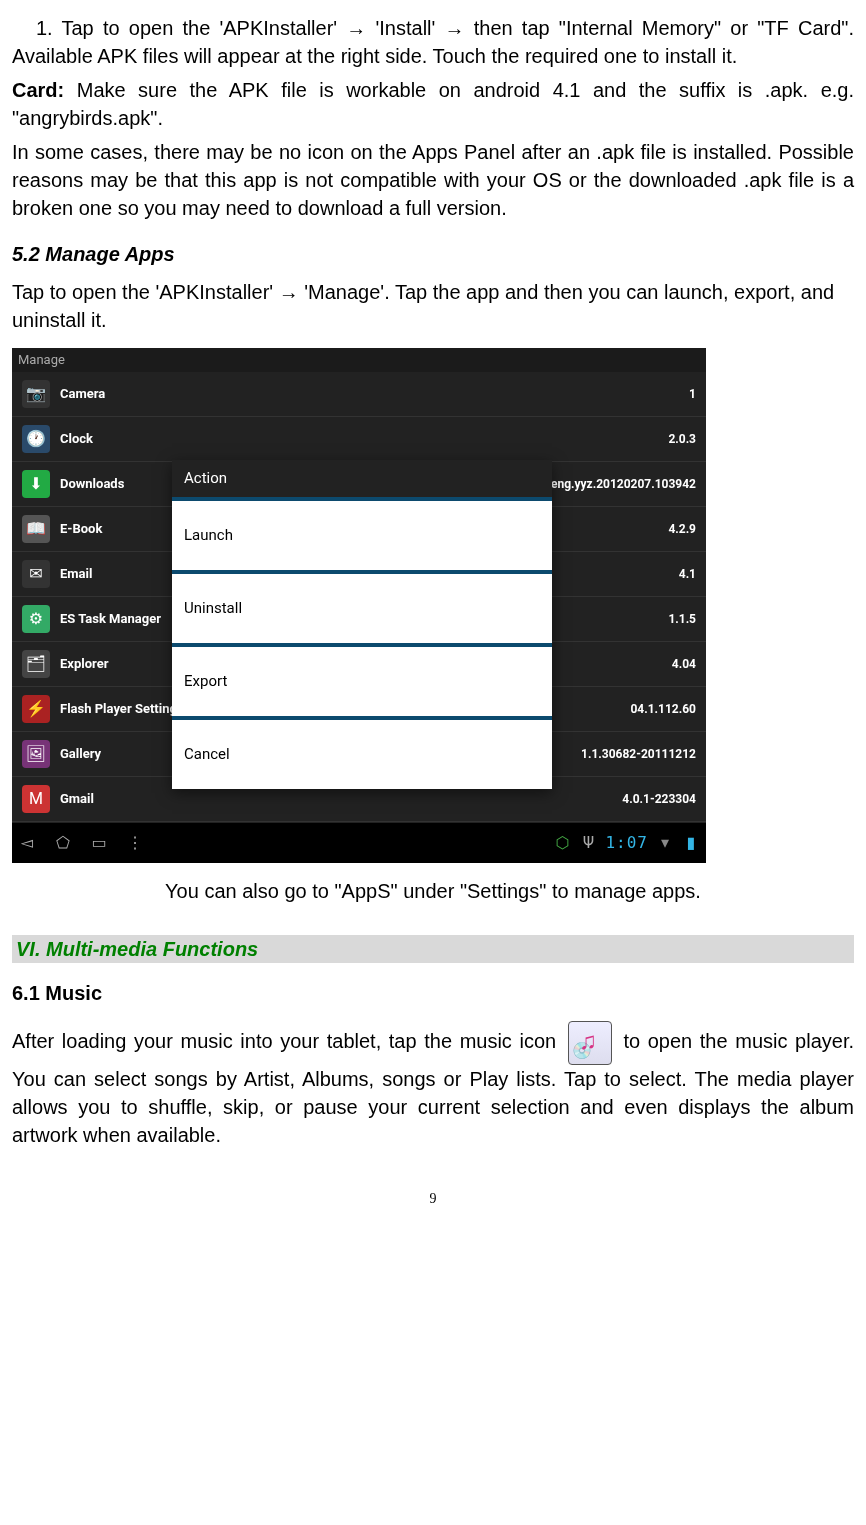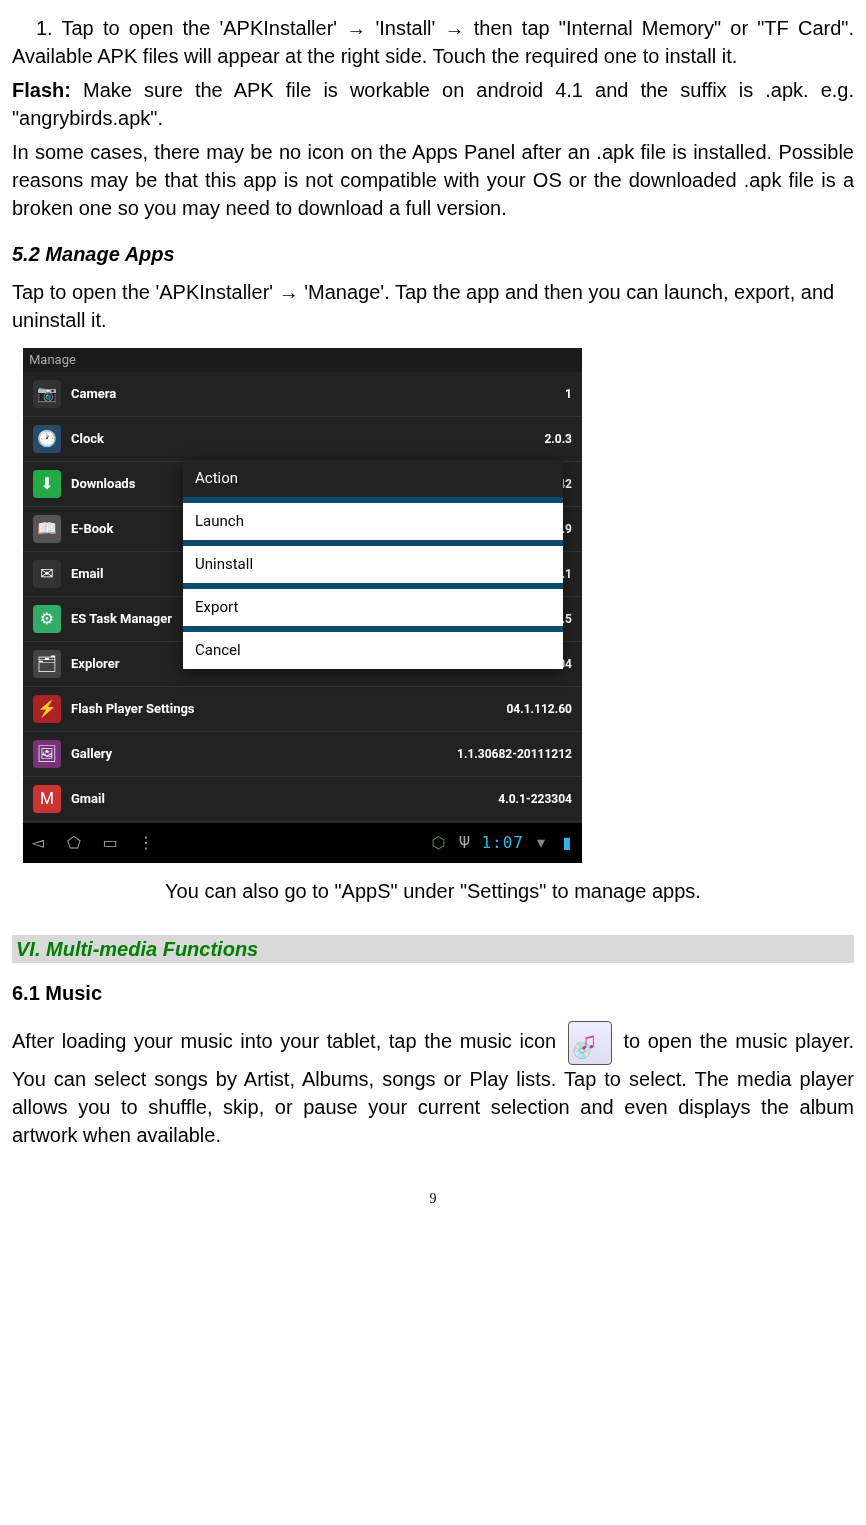--- a/index.html
+++ b/index.html
@@ -21,26 +21,26 @@
   .heading-green {
     font-weight: bold;
     font-style: italic;
     color: #008000;
     background: #d9d9d9;
     padding: 0 4px;
     margin: 30px 0 16px 0;
   }
   .sub6 { font-weight: bold; margin: 10px 0 14px 0; }
   .screenshot {
-    width: 559px;
+    width: 694px;
     background: #222;
     color: #fff;
     font-family: "Roboto", Arial, sans-serif;
     font-size: 13px;
-    margin: 14px 0 14px 11px;
+    margin: 14px 0 14px 0;
     position: relative;
   }
   .manage-bar { background:#1b1b1b; color:#aaa; font-size:13px; padding:3px 6px; }
   .app-row {
     display: flex;
     align-items: center;
     height: 44px;
     border-bottom: 1px solid #333;
     padding: 0 10px;
   }
@@ -56,21 +56,21 @@
   .popup {
     position: absolute;
     top: 112px; left: 160px;
     width: 380px;
     background: #fff;
     color: #000;
     box-shadow: 0 4px 14px rgba(0,0,0,0.5);
     font-size: 15px;
   }
   .popup-title { background:#222; color:#fff; padding:8px 12px; font-size:15px; }
-  .popup-item { padding: 8px 12px; border-top:6px solid #0c4a6e; }
+  .popup-item { padding: 24px 12px; border-top:4px solid #0c4a6e; }
   .navbar {
     display:flex; align-items:center; height:40px;
     background:#000; border-top:1px solid #222;
     justify-content: space-between;
     padding: 0 6px;
   }
   .nav-left { display:flex; gap:18px; align-items:center; color:#aaa; }
   .nav-right { display:flex; gap:8px; align-items:center; color:#999; font-size:12px; }
   .clock-digital { color:#33b5e5; font-family: monospace; font-size:16px; letter-spacing:1px;}
   .nav-icon { display:inline-block; width:18px; text-align:center; font-size:16px; color:#aaa; }
@@ -99,21 +99,21 @@
   }
   .page-number { text-align:center; font-size:14px; margin-top:40px; font-family: "Times New Roman", serif; }
 </style>
 </head>
 <body>
 
 <div class="page">
   <div class="p p-first">1. Tap to open the 'APKInstaller' → 'Install' → then tap "Internal Memory" or "TF Card". Available APK files will appear at the right side. Touch the required one to install it.</div>
 
   <div class="p">
-    <span class="note-lead">Flash:</span><span> Make sure the APK file is workable on android 4.1 and the suffix is .apk. e.g. "angrybirds.apk".</span>
+    <span class="note-lead">Card:</span><span> Make sure the APK file is workable on android 4.1 and the suffix is .apk. e.g. "angrybirds.apk".</span>
   </div>
 
   <div class="p">In some cases, there may be no icon on the Apps Panel after an .apk file is installed. Possible reasons may be that this app is not compatible with your OS or the downloaded .apk file is a broken one so you may need to download a full version.</div>
 
   <div class="subheading">5.2 Manage Apps</div>
 
   <div class="p" style="text-align:left;">Tap to open the 'APKInstaller' → 'Manage'. Tap the app and then you can launch, export, and uninstall it.</div>
 
   <div class="screenshot">
     <div class="manage-bar">Manage</div>

